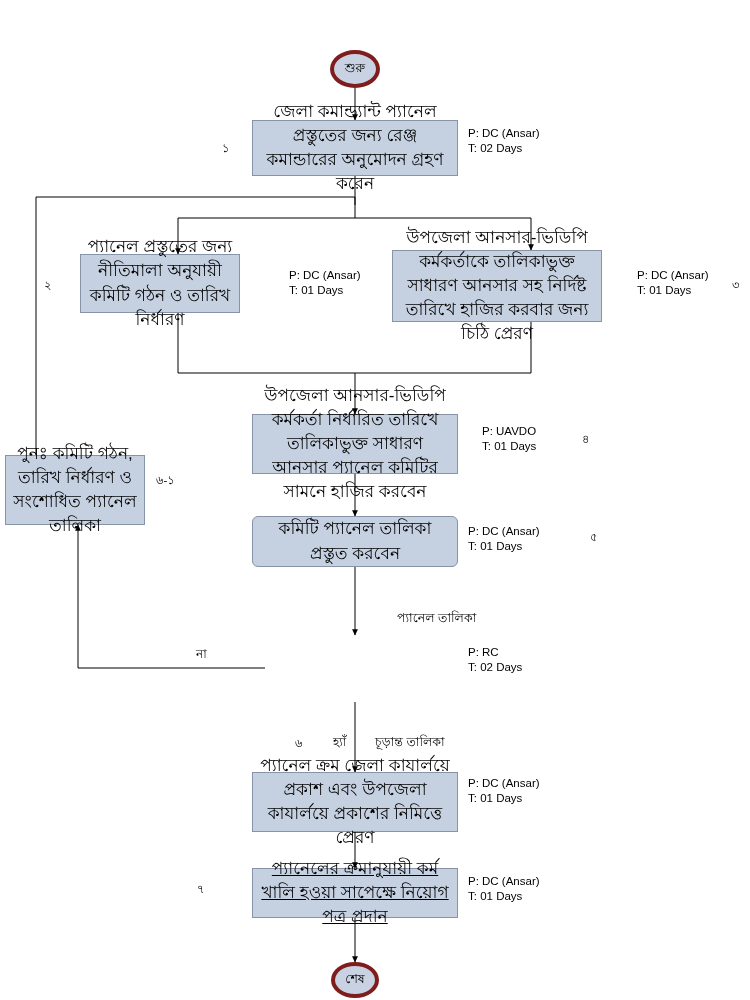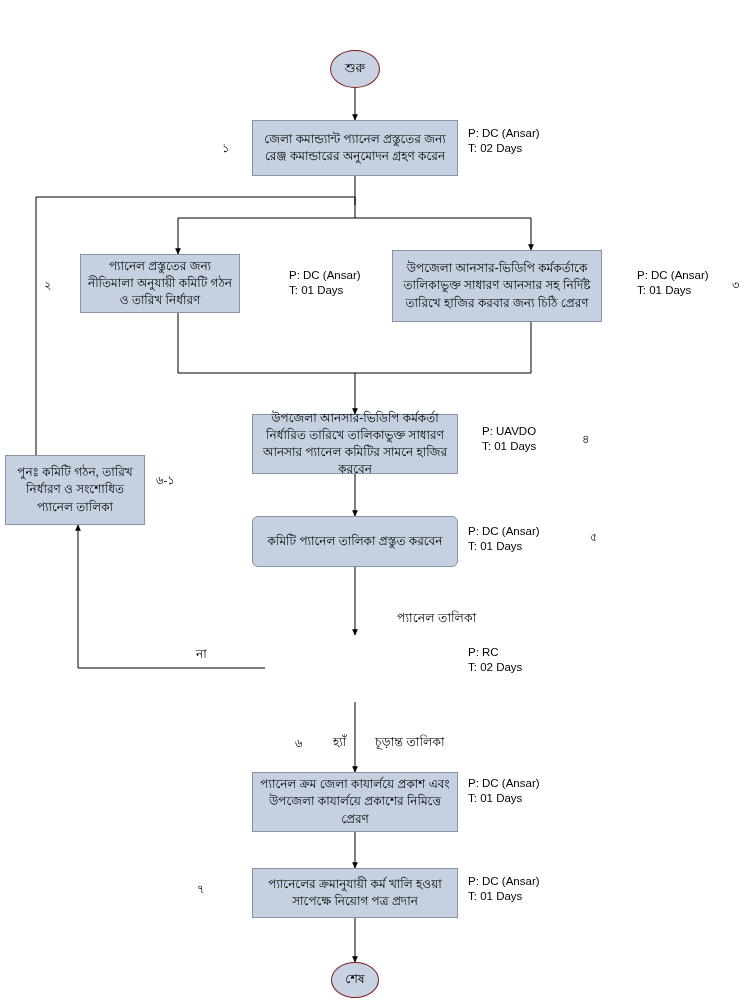--- a/index.html
+++ b/index.html
@@ -40,29 +40,29 @@
   }
   .node {
     position: absolute;
     box-sizing: border-box;
     background: #c5d0e0;
     border: 1px solid #8793a6;
     display: flex;
     align-items: center;
     justify-content: center;
     text-align: center;
-    font-size: 12px;
+    font-size: 17px;
     line-height: 1.42;
     padding: 3px 6px;
   }
   .terminator {
     position: absolute;
     box-sizing: border-box;
     background: #c8d2e2;
-    border: 1px solid #7f1d1d;
+    border: 4px solid #7f1d1d;
     border-radius: 50%;
     display: flex;
     align-items: center;
     justify-content: center;
     font-size: 12.5px;
   }
   .decision {
     position: absolute;
     box-sizing: border-box;
   }
@@ -206,21 +206,21 @@
   <div class="edgelabel" style="left:333px; top:733px;">হ্যাঁ</div>
   <div class="steplabel" style="left:295px; top:735px;">৬</div>
   <div class="annot" style="left:375px; top:733px;">চূড়ান্ত তালিকা</div>
 
   <div class="node" style="left:252px; top:772px; width:206px; height:60px;">
     <span>প্যানেল ক্রম জেলা কাযার্লয়ে প্রকাশ এবং উপজেলা কাযার্লয়ে প্রকাশের নিমিত্তে প্রেরণ</span>
   </div>
   <div class="meta" style="left:468px; top:776px;">P: DC (Ansar)</div>
   <div class="meta" style="left:468px; top:791px;">T: 01 Days</div>
 
-  <div class="node" style="left:252px; top:868px; width:206px; height:50px;">
+  <div class="node" style="left:252px; top:868px; width:206px; height:50px;text-decoration:underline;">
     <span>প্যানেলের ক্রমানুযায়ী কর্ম খালি হওয়া সাপেক্ষে নিয়োগ পত্র প্রদান</span>
   </div>
   <div class="meta" style="left:468px; top:874px;">P: DC (Ansar)</div>
   <div class="meta" style="left:468px; top:889px;">T: 01 Days</div>
   <div class="steplabel" style="left:197px; top:881px;">৭</div>
 
   <div class="terminator" style="left:331px; top:962px; width:48px; height:36px;">
     <span>শেষ</span>
   </div>
 

